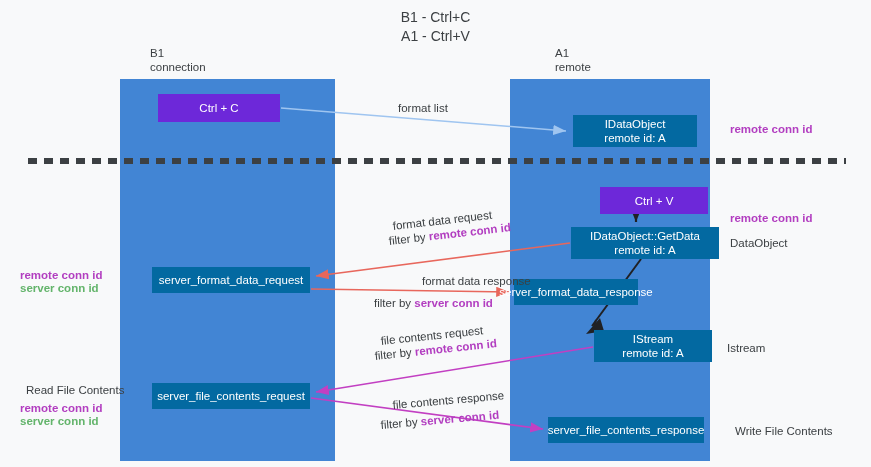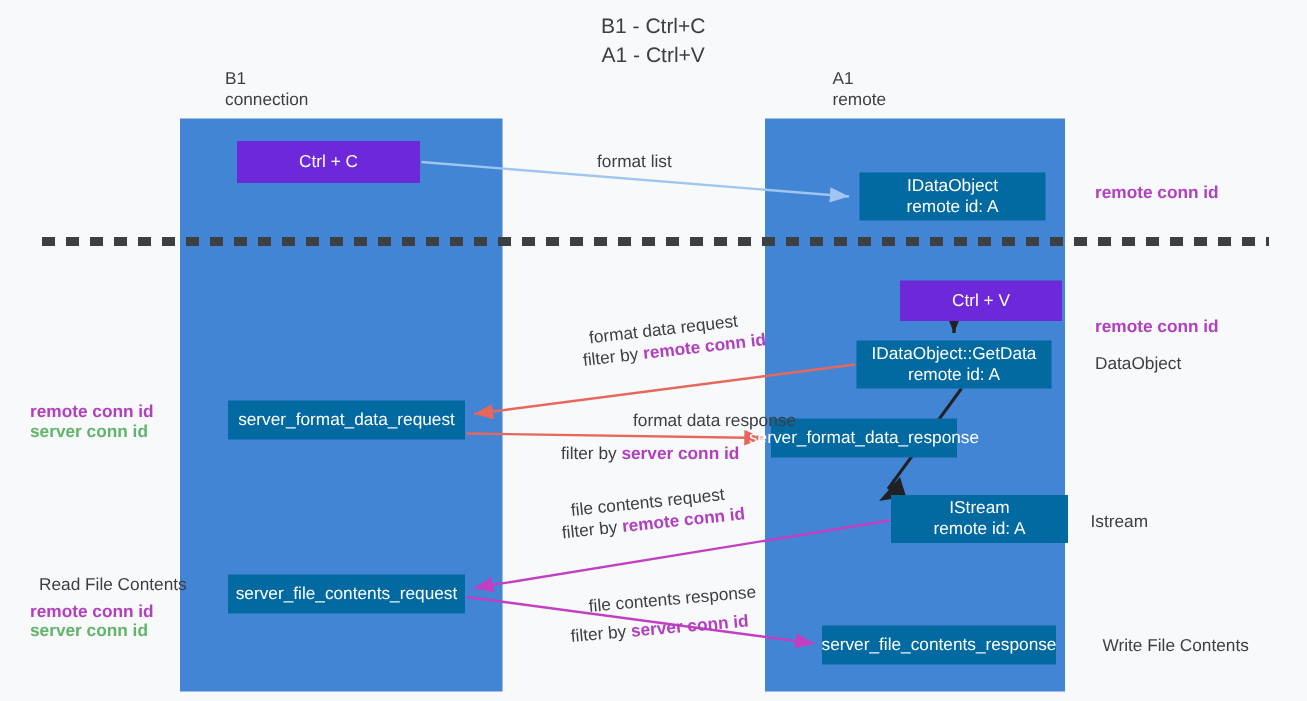--- a/index.html
+++ b/index.html
@@ -43,21 +43,21 @@
     display:flex;align-items:center;justify-content:center;
     text-align:center;color:#fff;font-size:11.5px;line-height:14px;
     box-sizing:border-box;padding:2px 4px;
   }
   .green{background:#6d28d9;}
   .orange{background:#0369a1;}
 
   #n-ctrlc{left:158px;top:94px;width:122px;height:28px;}
   #n-idataobject{left:573px;top:115px;width:124px;height:32px;}
   #n-ctrlv{left:582px;top:187px;width:108px;height:27px;margin-left:18px;}
-  #n-getdata{left:571px;top:227px;width:130px;height:32px;}
+  #n-getdata{left:571px;top:227px;width:148px;height:32px;}
   #n-sfdreq{left:152px;top:267px;width:158px;height:26px;}
   #n-sfdresp{left:514px;top:279px;width:124px;height:26px;}
   #n-istream{left:594px;top:330px;width:118px;height:32px;}
   #n-sfcreq{left:152px;top:383px;width:158px;height:26px;}
   #n-sfcresp{left:548px;top:417px;width:156px;height:26px;}
 
   
   .lbl{font-size:11.5px;line-height:15px;color:#3c4043;white-space:nowrap;}
   .purple{color:#b23ec0;font-weight:bold;}
   .green-t{color:#63b46b;font-weight:bold;}

